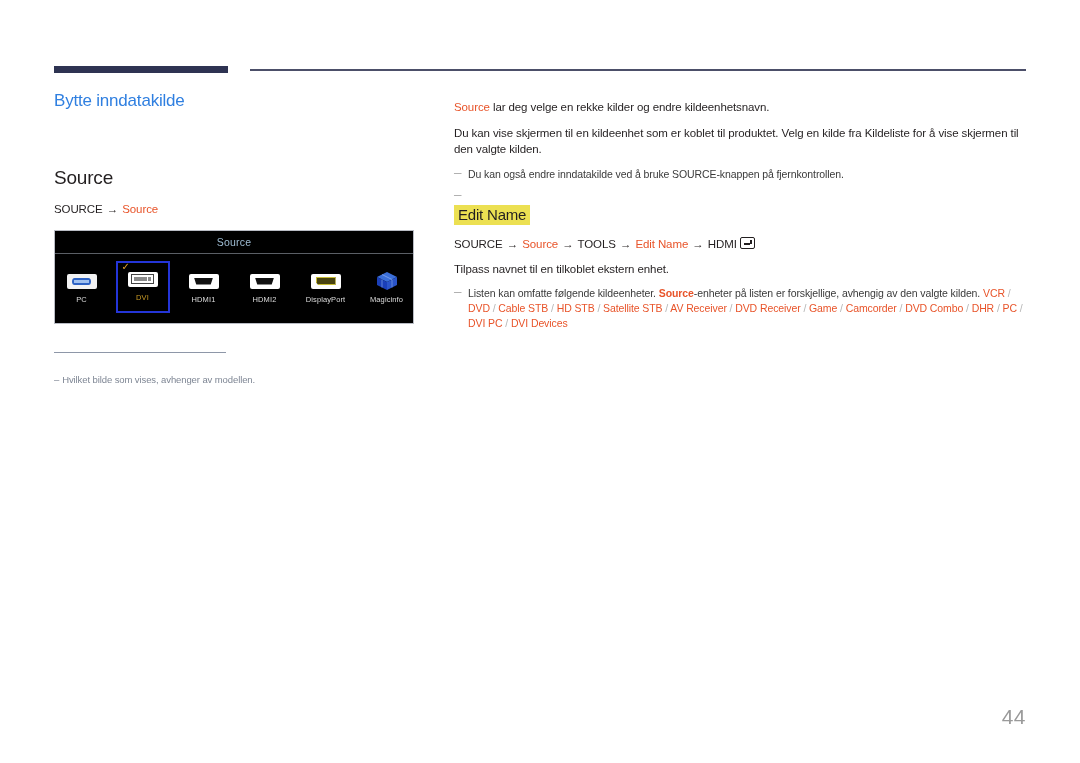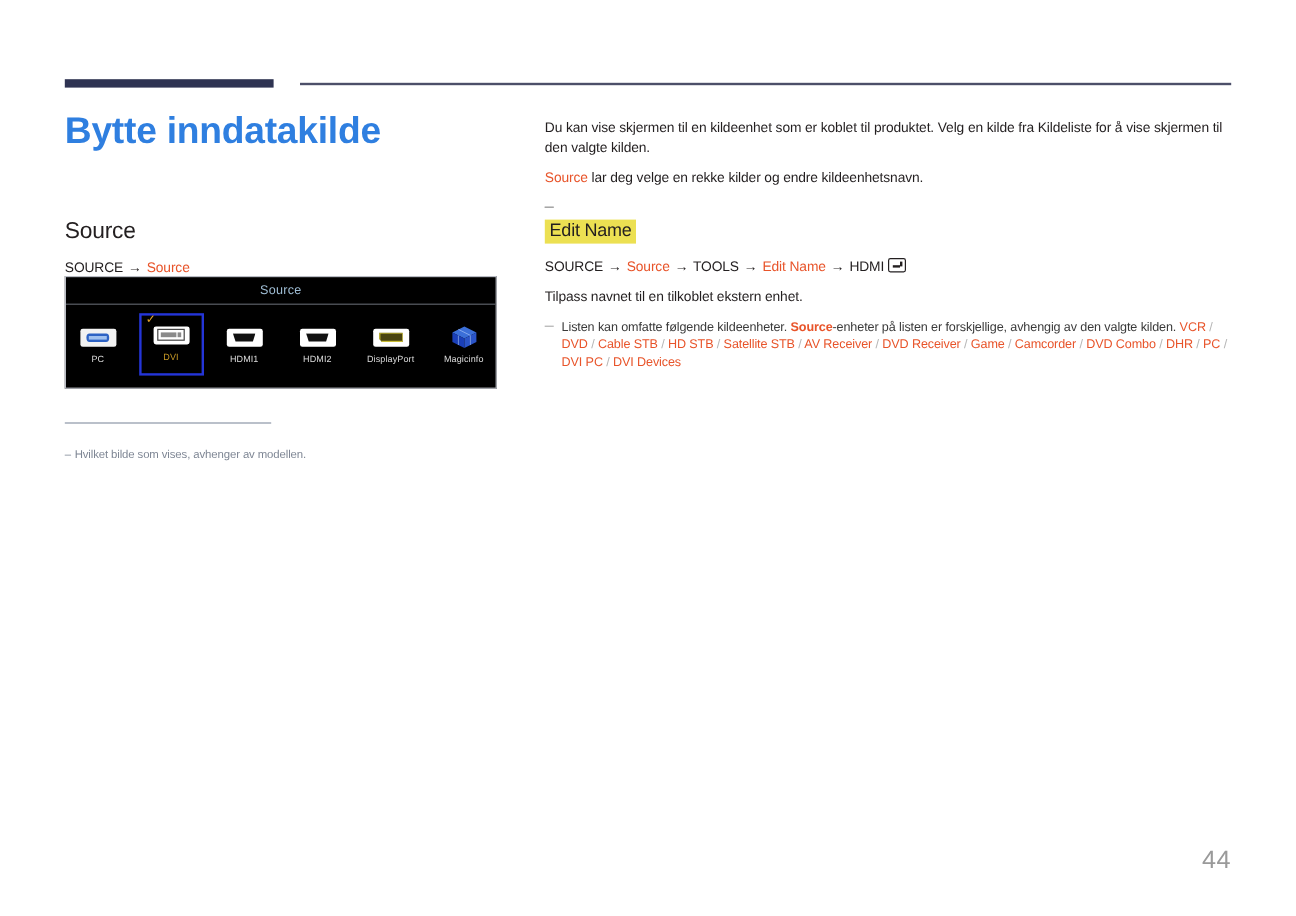--- a/index.html
+++ b/index.html
@@ -36,22 +36,22 @@
   }
 
   
   .left-col {
     position: absolute;
     left: 54px;
     top: 92px;
     width: 380px;
   }
   .page-title {
-    font-size: 31px;
-    font-weight: bold;
+    font-size: 17px;
+    font-weight: normal;
     color: #2f7fe0;
     letter-spacing: -0.2px;
     margin: 0;
     line-height: 1.1;
   }
   .section-title {
     font-size: 19px;
     font-weight: normal;
     color: #231f20;
     margin: 0;
@@ -392,28 +392,28 @@
   </div>
 </div>
 
 <div class="foot-rule"></div>
 <div class="footnote">
   <span class="dash">–</span><span>Hvilket bilde som vises, avhenger av modellen.</span>
 </div>
 
 <div class="right-col">
 
-  <p class="para">Du kan vise skjermen til en kildeenhet som er koblet til produktet. Velg en kilde fra Kildeliste for å vise skjermen til den valgte kilden.</p>
-
   <p class="para">
     <span class="accent">Source</span><span> lar deg velge en rekke kilder og endre kildeenhetsnavn.</span>
   </p>
 
+  <p class="para">Du kan vise skjermen til en kildeenhet som er koblet til produktet. Velg en kilde fra Kildeliste for å vise skjermen til den valgte kilden.</p>
+
   <p class="note">
-    <span class="ndash">─</span>
+    <span class="ndash">─</span><span>Du kan også endre inndatakilde ved å bruke SOURCE-knappen på fjernkontrollen.</span>
   </p>
 
   <p class="note">
     <span class="ndash">─</span>
   </p>
 
   <div><span class="edit-name-head">Edit Name</span></div>
 
   <div class="path-line2">
     <span>SOURCE</span>

